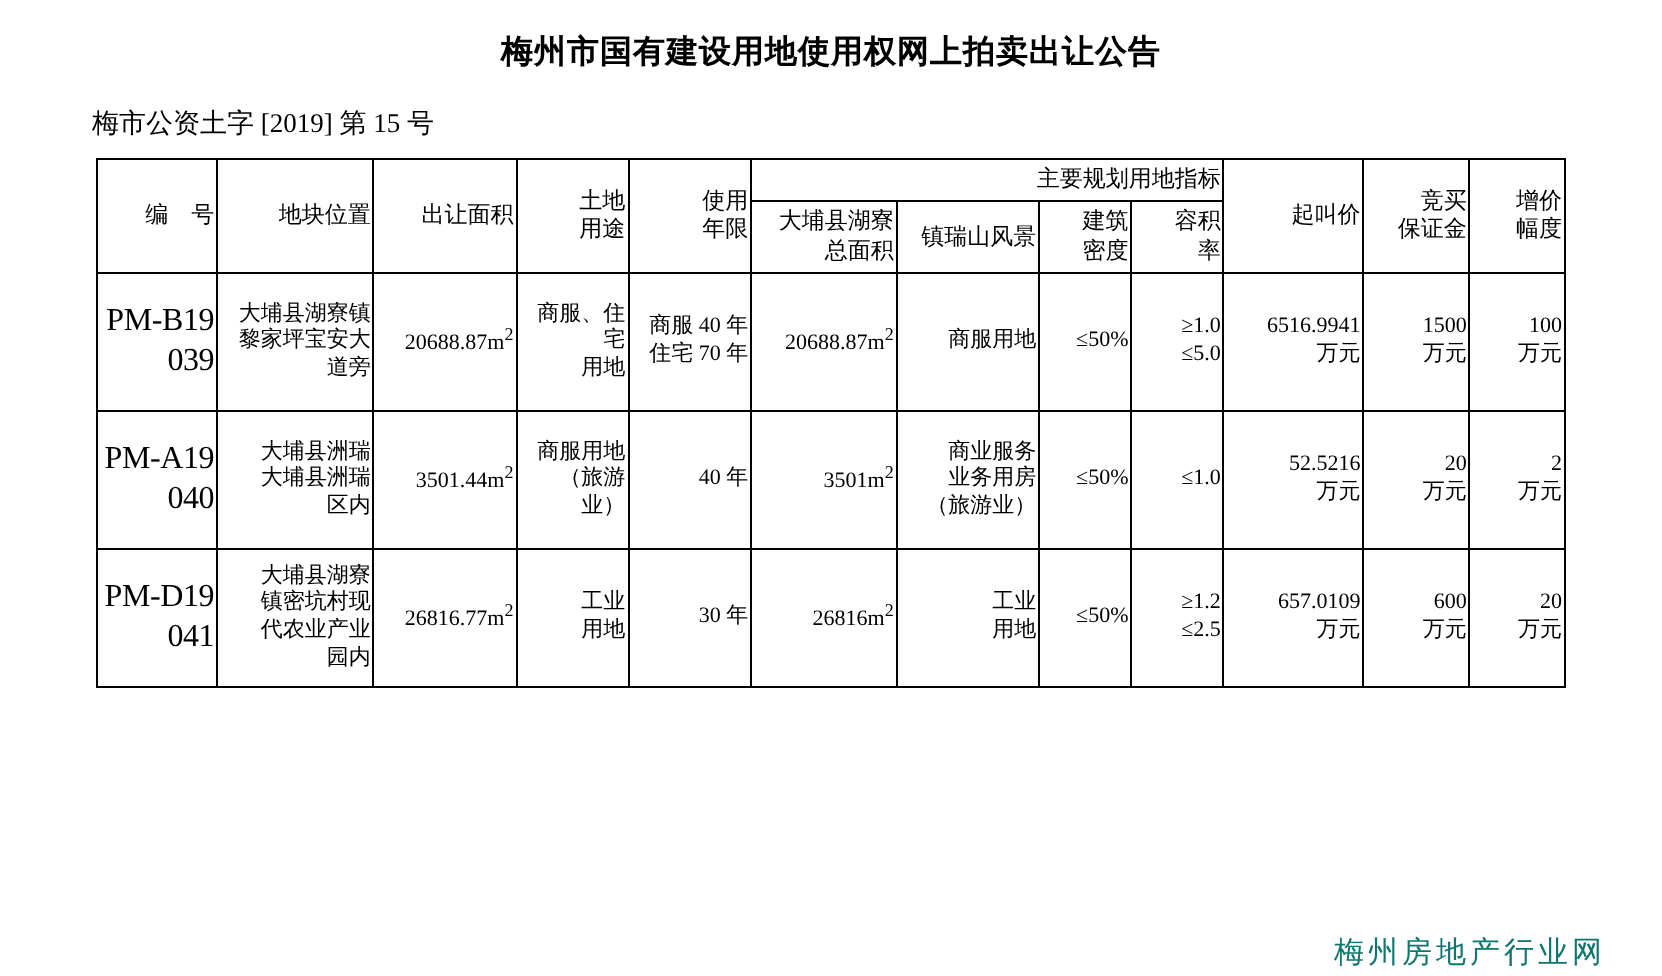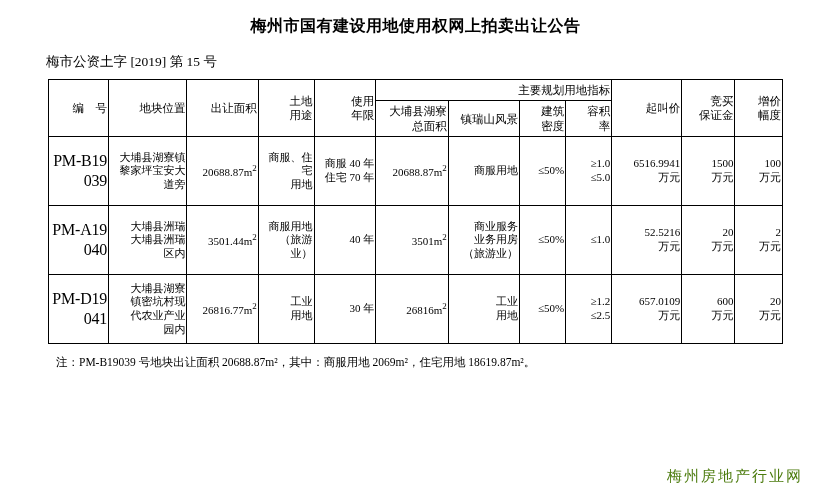--- a/index.html
+++ b/index.html
@@ -95,21 +95,21 @@
     font-size: 11.5px;
     padding: 9px 6px 4px 10px;
     line-height: 1.6;
   }
   .note-inner { display: inline-block; }
   .watermark {
     position: absolute;
     right: 28px;
     bottom: 2px;
     font-size: 15px;
-    color: #4d7c0f;
+    color: #0f766e;
     letter-spacing: 2px;
     font-family: "Liberation Sans", sans-serif;
     white-space: nowrap;
   }
   .cellline { display: block; }
 </style>
 </head>
 <body>
 
 <div class="page">
@@ -277,19 +277,16 @@
           </td>
           <td>
             <span class="cellline">20</span>
               <span class="cellline">万元</span>
           </td>
         </tr>
       </tbody>
     </table>
   </div>
 
-  <div class="note">
-    <span class="note-inner">注：PM-B19039 号地块出让面积 20688.87m²，其中：商服用地 2069m²，住宅用地 18619.87m²。</span>
-  </div>
 
   <div class="watermark">梅州房地产行业网</div>
 
 </div>
 
 </body></html>

